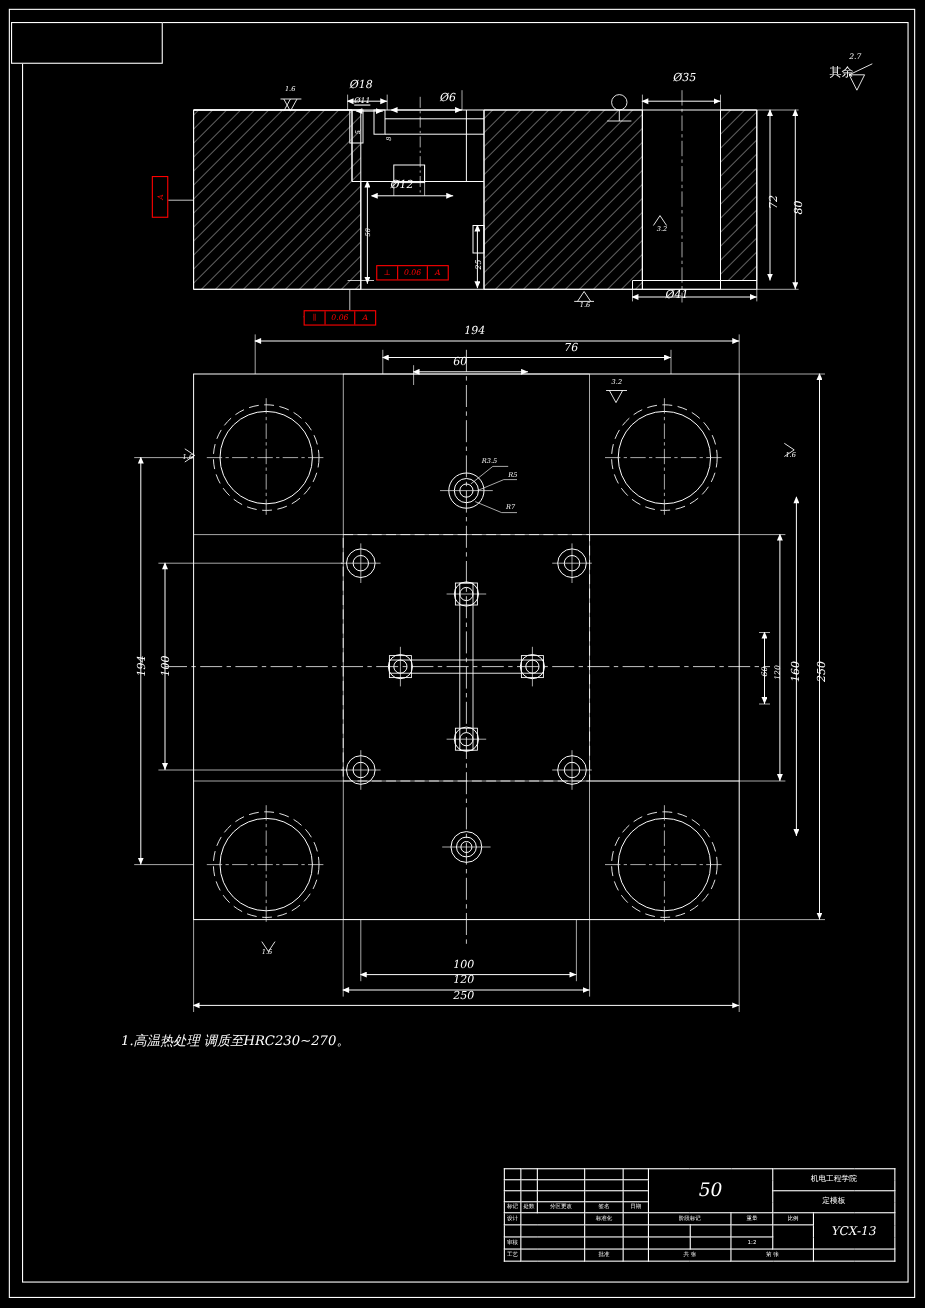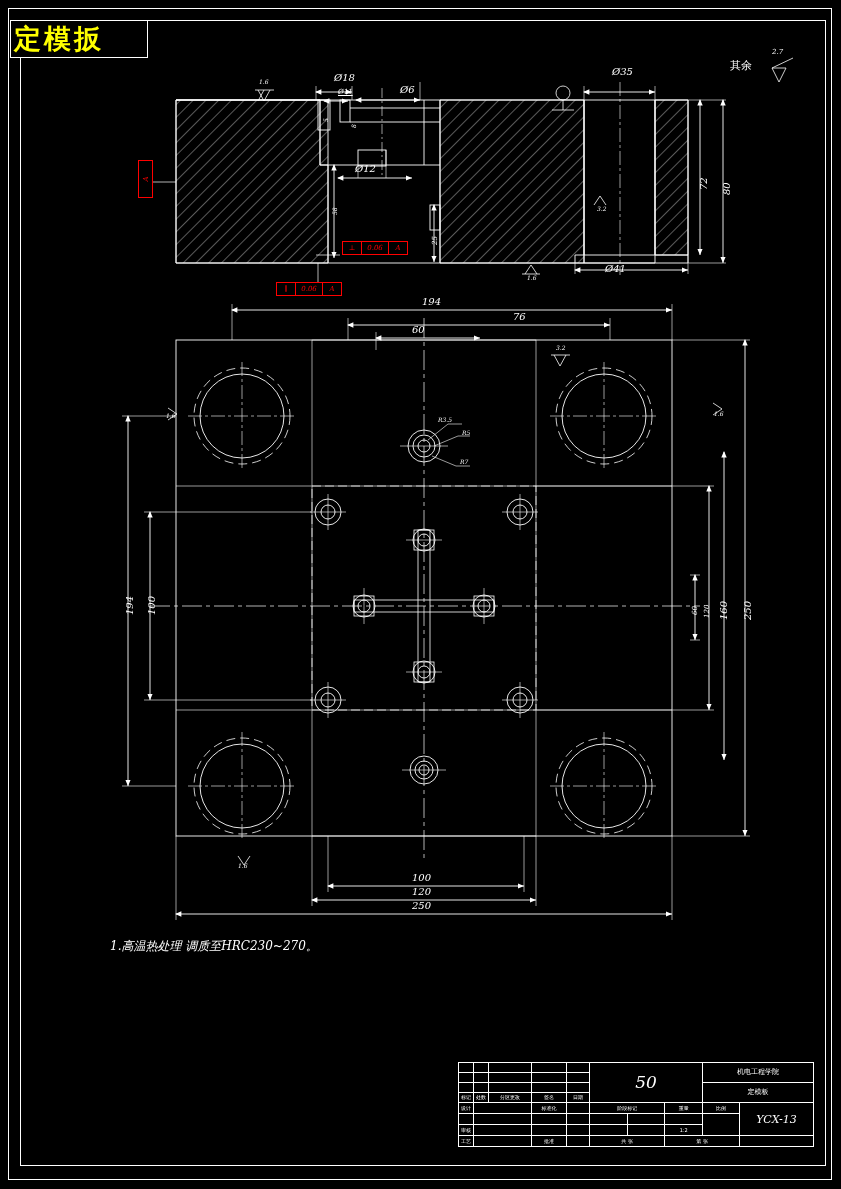--- a/index.html
+++ b/index.html
@@ -67,21 +67,20 @@
 </style>
 </head>
 <body>
 
 <div id="sheet">
 
   <div class="frame-outer"></div>
   <div class="frame-inner"></div>
 
   <div class="title-box"></div>
-  <div class="title-text">定模扳</div>
 
   <svg class="ov">
     <defs>
       <pattern id="hatch" width="9" height="9" patternUnits="userSpaceOnUse" patternTransform="rotate(45)">
         <line x1="0" y1="0" x2="0" y2="9" stroke="#fff" stroke-width="0.7"></line>
       </pattern>
       <marker id="ar" markerWidth="8" markerHeight="8" refX="7" refY="3" orient="auto">
           <path d="M0,0 L7,3 L0,6 z" fill="#fff"></path>
         </marker>
       <marker id="arL" markerWidth="8" markerHeight="8" refX="1" refY="3" orient="auto">
@@ -313,34 +312,34 @@
         <path d="M238,856 L244,865 L250,856"></path>
         <circle cx="563" cy="93" r="7"></circle>
           <line x1="563" y1="100" x2="563" y2="110"></line>
         <line x1="552" y1="110" x2="574" y2="110"></line>
         <path d="M772,68 L786,68 L779,82 Z"></path>
           <line x1="772" y1="68" x2="793" y2="58"></line>
       </g>
     </g>
   </svg>
 
-  <div class="lbl" style="left:334px;top:72px;">Ø18</div>
-  <div class="lbl sm" style="left:338px;top:88px;text-decoration:underline;">Ø11</div>
+  <div class="lbl" style="left:318px;top:72px;">Ø18</div>
+  <div class="lbl sm" style="left:322px;top:88px;text-decoration:underline;">Ø11</div>
   <div class="lbl" style="left:400px;top:84px;">Ø6</div>
   <div class="lbl" style="left:355px;top:163px;">Ø12</div>
   <div class="lbl" style="left:612px;top:66px;">Ø35</div>
   <div class="lbl" style="left:605px;top:263px;">Ø41</div>
   <div class="lbl rot" style="left:698px;top:190px;">72</div>
   <div class="lbl rot" style="left:721px;top:195px;">80</div>
   <div class="lbl rot sm" style="left:431px;top:245px;">25</div>
   <div class="lbl rot xs" style="left:331px;top:215px;">58</div>
   <div class="lbl rot xs" style="left:322px;top:122px;">5</div>
   <div class="lbl rot xs" style="left:350px;top:128px;">8</div>
 
-  <div class="lbl cn" style="left:730px;top:58px;font-size:11px;">其余</div>
+  <div class="lbl cn" style="left:754px;top:58px;font-size:11px;">其余</div>
   <div class="lbl sm" style="left:772px;top:48px;">2.7</div>
 
   <div class="lbl xs" style="left:259px;top:78px;">1.6</div>
   <div class="lbl xs" style="left:527px;top:274px;">1.6</div>
   <div class="lbl xs" style="left:597px;top:205px;">3.2</div>
 
   <div class="tolf" style="left:342px;top:241px;">
     <div style="width:14px;">⊥</div>
     <div style="width:22px;">0.06</div>
     <div style="width:14px;">A</div>

